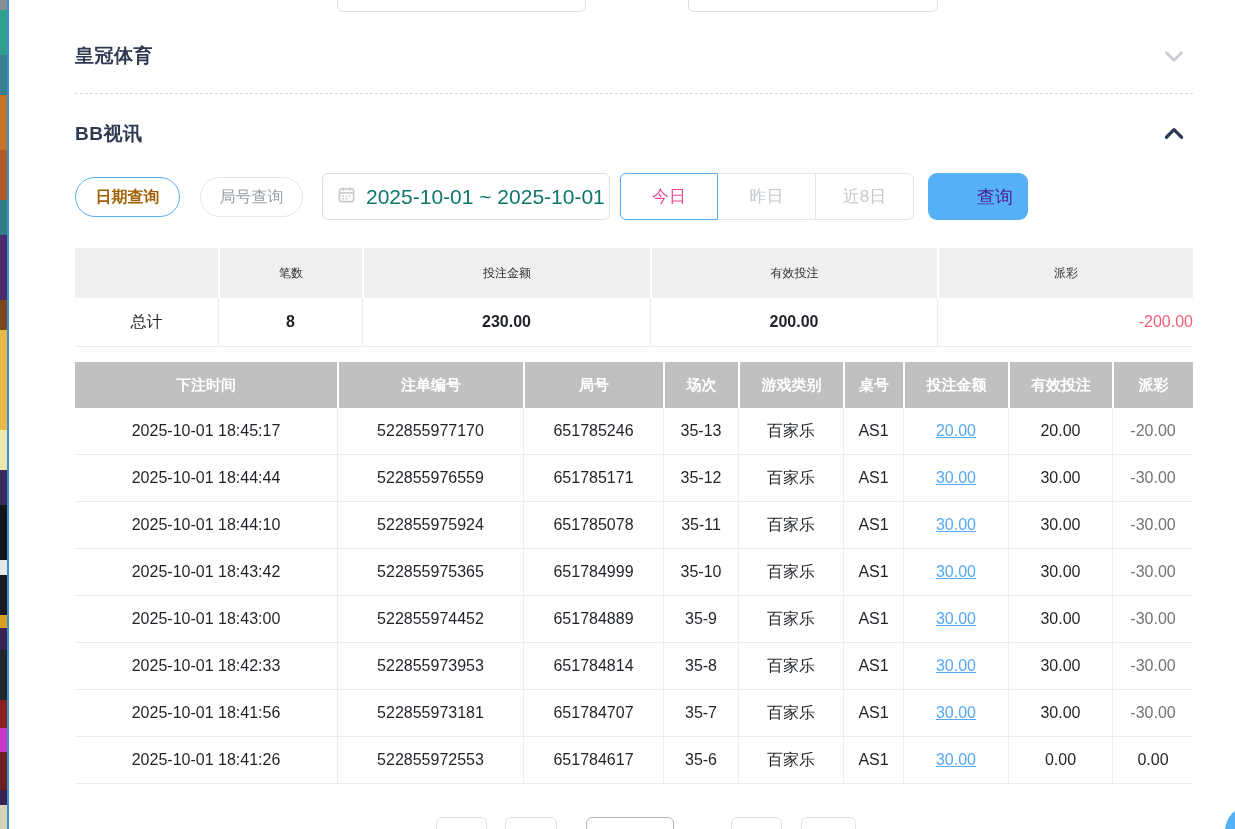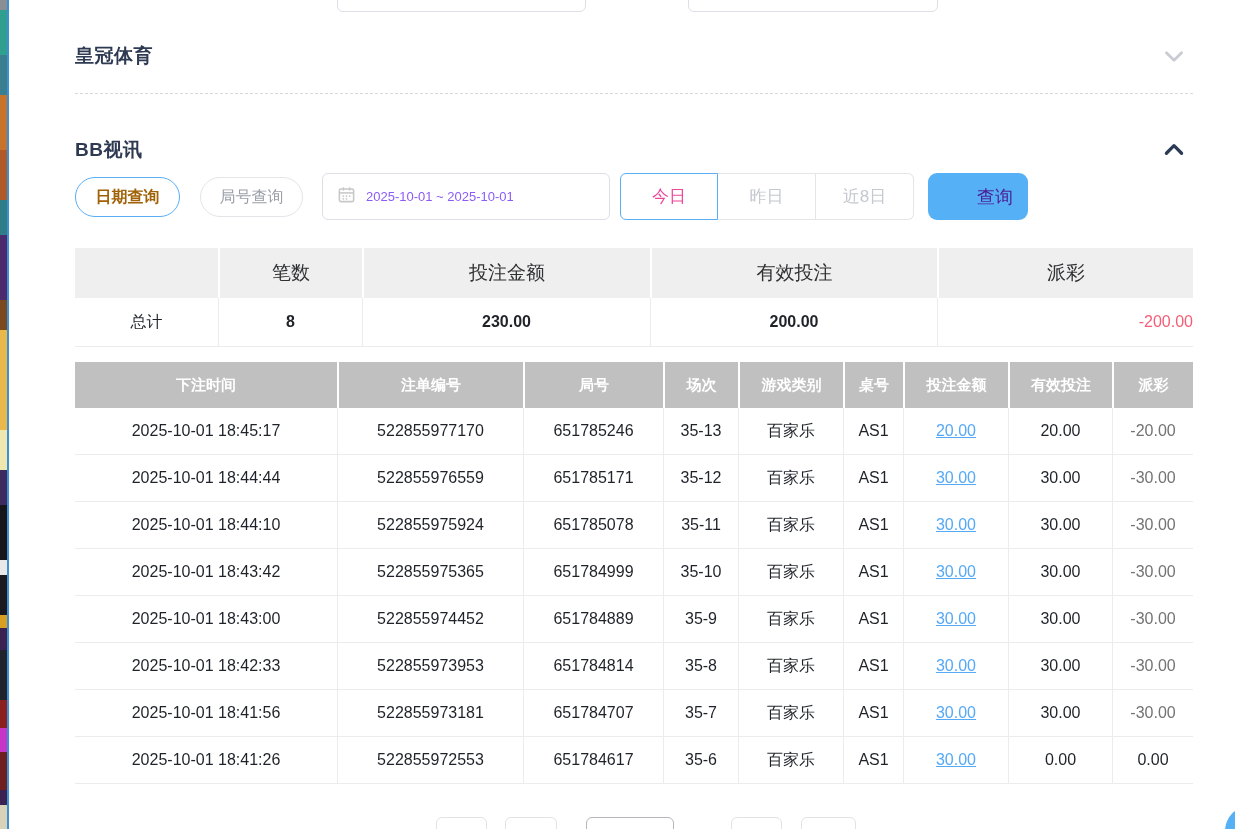--- a/index.html
+++ b/index.html
@@ -41,53 +41,53 @@
   .content { position:absolute; left:9px; top:0; width:1022px; height:829px; background:#fff; }
 
   
   .top-input { position:absolute; height:42px; top:-30px; border:1px solid #dcdfe6; border-radius:6px; background:#fff; }
   .top-input.one { left:328px; width:249px; }
   .top-input.two { left:679px; width:250px; }
 
   
   .section-row { position:absolute; left:66px; width:1118px; display:flex; align-items:center; justify-content:space-between; cursor:pointer; }
   .section-row.crown { top:42px; height:28px; }
-  .section-row.bb    { top:136px; height:28px;justify-content:space-between; }
+  .section-row.bb    { top:120px; height:28px;justify-content:space-between; }
   .section-title { font-size:19px; font-weight:bold; color:#2e3a52; letter-spacing:.5px; }
   .chev { width:26px; height:26px; margin-right:6px; }
 
   .dashed-sep { position:absolute; left:66px; top:93px; width:1118px; border-top:1px dashed #d9d9d9; }
 
   
   .filter-bar { position:absolute; left:66px; top:173px; width:1118px; height:48px; }
   .pill { position:absolute; top:4px; height:40px; border-radius:20px; background:#fff; font-size:16px;
           display:flex; align-items:center; justify-content:center; cursor:pointer; }
   .pill.active { left:0; width:105px; border:1px solid #5aaef5; color:#a16207; font-weight:bold; }
   .pill.idle   { left:125px; width:103px; border:1px solid #e3e5e9; color:#9a9fa8; }
 
   .date-box { position:absolute; left:247px; top:0; width:288px; height:47px; border:1px solid #dcdfe6; border-radius:6px;
               background:#fff; display:flex; align-items:center; cursor:pointer; }
   .date-box .cal { margin:0 10px 0 14px; }
-  .date-box .date-text { font-size:13px; color:#8b5cf6; }
+  .date-box .date-text { font-size:21px; color:#0f766e; }
 
   .seg-group { position:absolute; left:545px; top:0; height:47px; display:flex; }
   .seg { width:98px; height:47px; border:1px solid #e3e5e9; border-left-width:0; background:#fff; font-size:17px;
          color:#c4c8cf; display:flex; align-items:center; justify-content:center; cursor:pointer; }
   .seg:first-child { border-left-width:1px; border-top-left-radius:6px; border-bottom-left-radius:6px; }
   .seg:last-child  { border-top-right-radius:6px; border-bottom-right-radius:6px; }
   .seg.active { border:1px solid #5aaef5; color:#ec4899; }
 
   .search-btn { position:absolute; left:853px; top:0; width:100px; height:47px; background:#55b0f5; color:#4c1d95;
                 font-size:18px; border:none; border-radius:9px; display:flex; align-items:center; justify-content:center; cursor:pointer;padding-left:34px; }
 
   
   table { border-collapse:separate; border-spacing:0; table-layout:fixed; }
 
   .summary-table { position:absolute; left:66px; top:248px; width:1118px; }
-  .summary-table th { height:50px; background:#efefef; font-size:19px; font-weight:normal; color:#303133; text-align:center; }
+  .summary-table th { height:50px; background:#efefef; font-size:12px; font-weight:normal; color:#303133; text-align:center; }
   .summary-table th + th { border-left:2px solid #fff; }
   .summary-table td { height:49px; background:#fff; font-size:16px; text-align:center; color:#1f2329;
                       border-bottom:1px solid #ececec; }
   .summary-table td + td { border-left:1px solid #ececec; }
   .summary-table td.val { font-weight:bold; }
   .summary-table td.neg { color:#f75d76; font-weight:normal;text-align:right; }
 
   .detail-table { position:absolute; left:66px; top:362px; width:1118px; }
   .detail-table th { height:46px; background:#c0c0c0; color:#fff; font-size:15px; font-weight:bold; text-align:center; }
   .detail-table th + th { border-left:2px solid #fff; }

